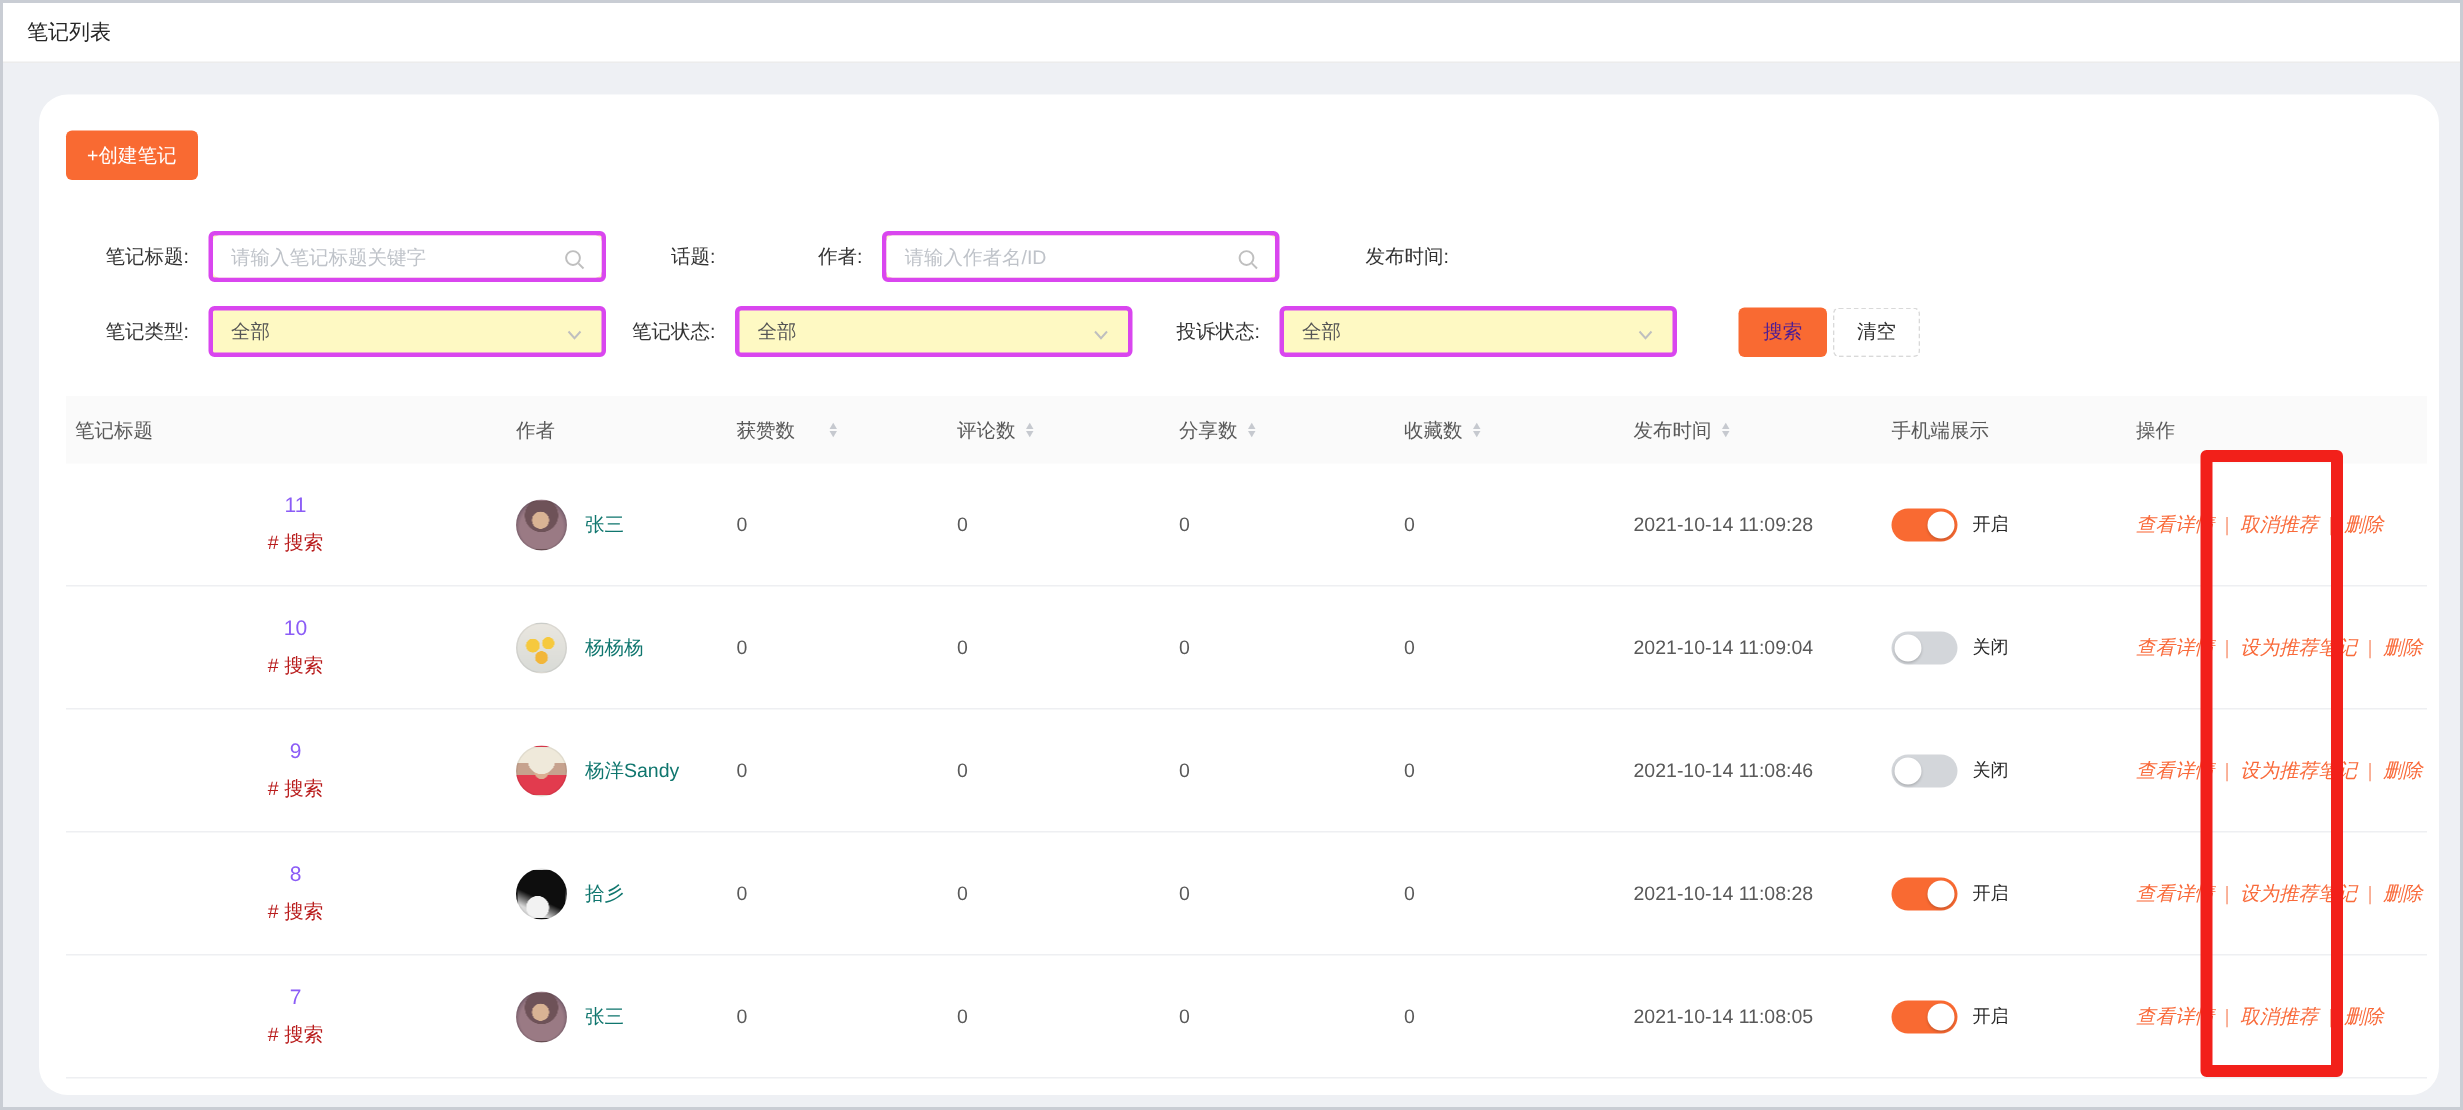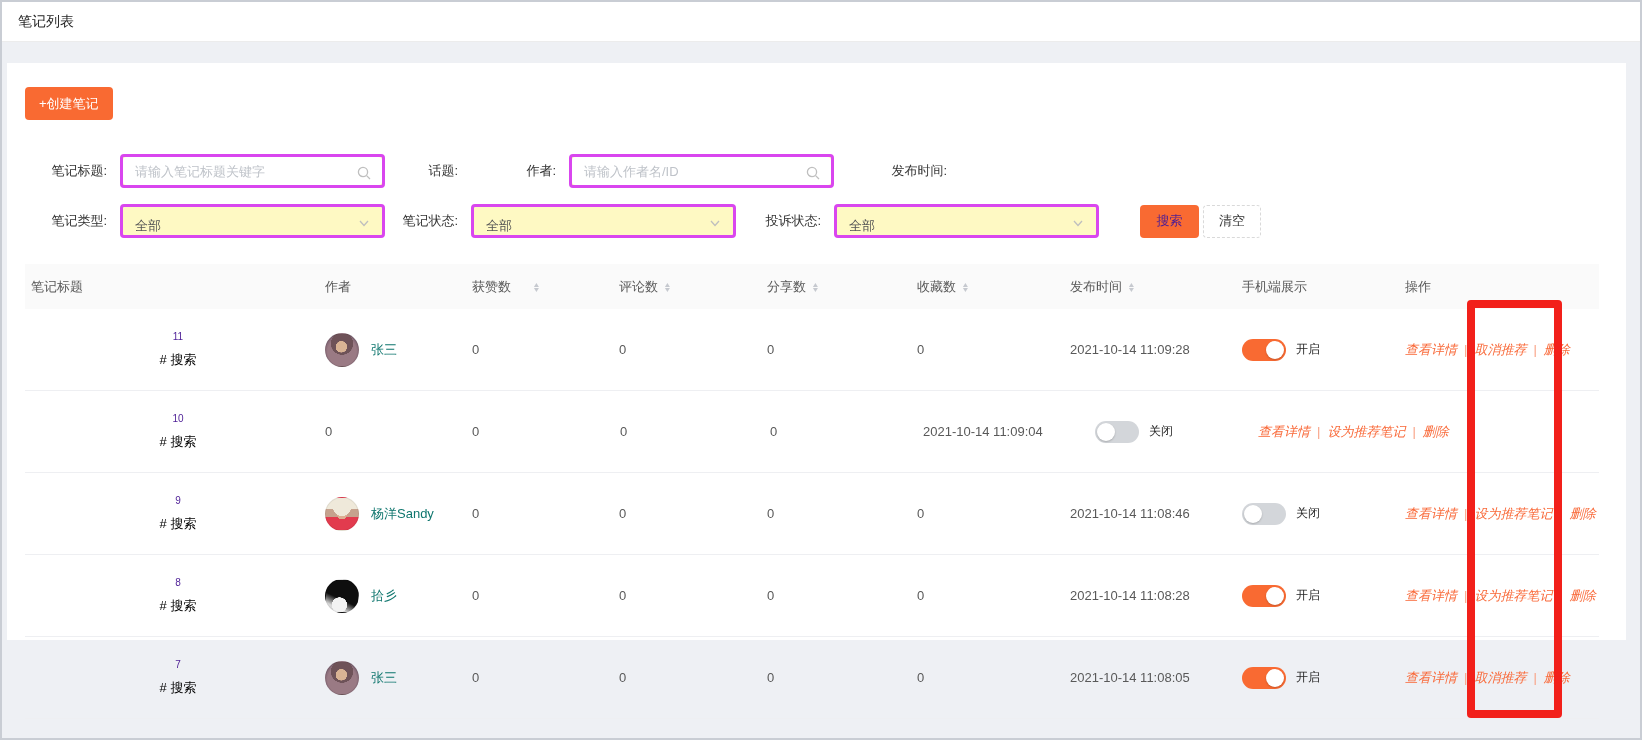--- a/index.html
+++ b/index.html
@@ -14,24 +14,25 @@
 
   
   .topbar {
     height: 40px; background: #fff; border-bottom: 1px solid #ececec;
     display: flex; align-items: center; padding-left: 16px;
     font-size: 14px; color: #262626;
   }
 
   
   .card {
-    margin: 21px 14px 0 5px;
-    height: 577px;
+    margin: 21px 14px 0 24px;
+    height: 667px;
     background: #fff;
     padding: 24px 18px 0 18px;
+    border-radius: 19px;
   }
 
   .btn-create {
     display: inline-flex; align-items: center; justify-content: center;
     height: 33px; padding: 0 14px;
     background: #f96a32; color: #fff; font-size: 13px;
     border: none; border-radius: 4px; cursor: pointer;
     margin-bottom: 34px;
   }
 
@@ -45,21 +46,21 @@
     border: 3px solid #d946ef; border-radius: 4px; background: #fef9c3;
     display: flex; align-items: center;
   }
   .f-control input {
     border: none; outline: none; width: 100%; height: 100%;
     padding: 0 34px 0 12px; font-size: 13px; color: #333; border-radius: 4px;
     font-family: inherit;
   }
   .f-control input::placeholder { color: #bfc3c9; }
   .f-control .ctl-icon { position: absolute; right: 10px; top: 8px; width: 16px; height: 16px; }
-  .select-box { cursor: pointer; align-items: flex-end; }
+  .select-box { cursor: pointer; }
   .select-value { font-size: 13px; color: #555; padding-left: 12px; }
   .btn-search {
     margin-left: 41px; width: 59px; height: 33px;
     background: #f96a32; color: #4c1d95; font-size: 13px;
     border: none; border-radius: 4px; cursor: pointer;
   }
   .btn-clear {
     margin-left: 4px; width: 58px; height: 33px;
     background: #fff; color: #333; font-size: 13px;
     border: 1px dashed #d9d9d9; border-radius: 4px; cursor: pointer;
@@ -72,22 +73,22 @@
   .cell { flex: none; display: flex; align-items: center; overflow: visible; }
   .c1 { width: 300px; padding-left: 6px; }
   .c2 { width: 147px; } .c3 { width: 147px; gap: 16px; } .c4 { width: 148px; }
   .c5 { width: 150px; } .c6 { width: 153px; } .c7 { width: 172px; }
   .c8 { width: 163px; } .c9 { width: 194px; }
 
   .sorter { display: inline-flex; flex-direction: column; margin-left: 6px; line-height: 5px; cursor: pointer; }
   .sorter span { font-size: 7px; color: #c6c9cf; transform: scaleX(1.2); }
 
   .title-cell { display: flex; flex-direction: column; justify-content: center; gap: 9px; }
-  .note-id { font-size: 10px; color: #4c1d95; }
-  .note-tag { font-size: 13px; color: #000000; cursor: pointer; }
+  .note-id { font-size: 14px; color: #8b5cf6; }
+  .note-tag { font-size: 13px; color: #b91c1c; cursor: pointer; }
 
   .avatar {
     width: 34px; height: 34px; border-radius: 50%; flex: none;
     margin-right: 12px; border: 1px solid rgba(0,0,0,.06);
   }
   .avatar-anime-girl {
     background:
       radial-gradient(circle at 48% 40%, #d9b394 0 22%, rgba(0,0,0,0) 23%),
       radial-gradient(circle at 50% 30%, #6e5258 0 40%, rgba(0,0,0,0) 41%),
       radial-gradient(circle at 50% 55%, #9a7a84 0 60%, #4a3a50 100%);
@@ -297,20 +298,24 @@
       <span class="op-sep">|</span>
       <span class="op-link">删除</span>
     </div>
   </div>
 
   <div class="trow">
     <div class="cell c1 title-cell">
       <span class="note-id">10</span>
       <span class="note-tag"># 搜索</span>
     </div>
+    <div class="cell c2">
+      <span class="avatar avatar-ducks"></span>
+      <span class="author-name">杨杨杨</span>
+    </div>
     <div class="cell c3 num-cell">0</div>
     <div class="cell c4 num-cell">0</div>
     <div class="cell c5 num-cell">0</div>
     <div class="cell c6 num-cell">0</div>
     <div class="cell c7 time-cell">2021-10-14 11:09:04</div>
     <div class="cell c8">
       <span class="toggle off">
               <span class="knob"></span>
             </span>
       <span class="toggle-label">关闭</span>

